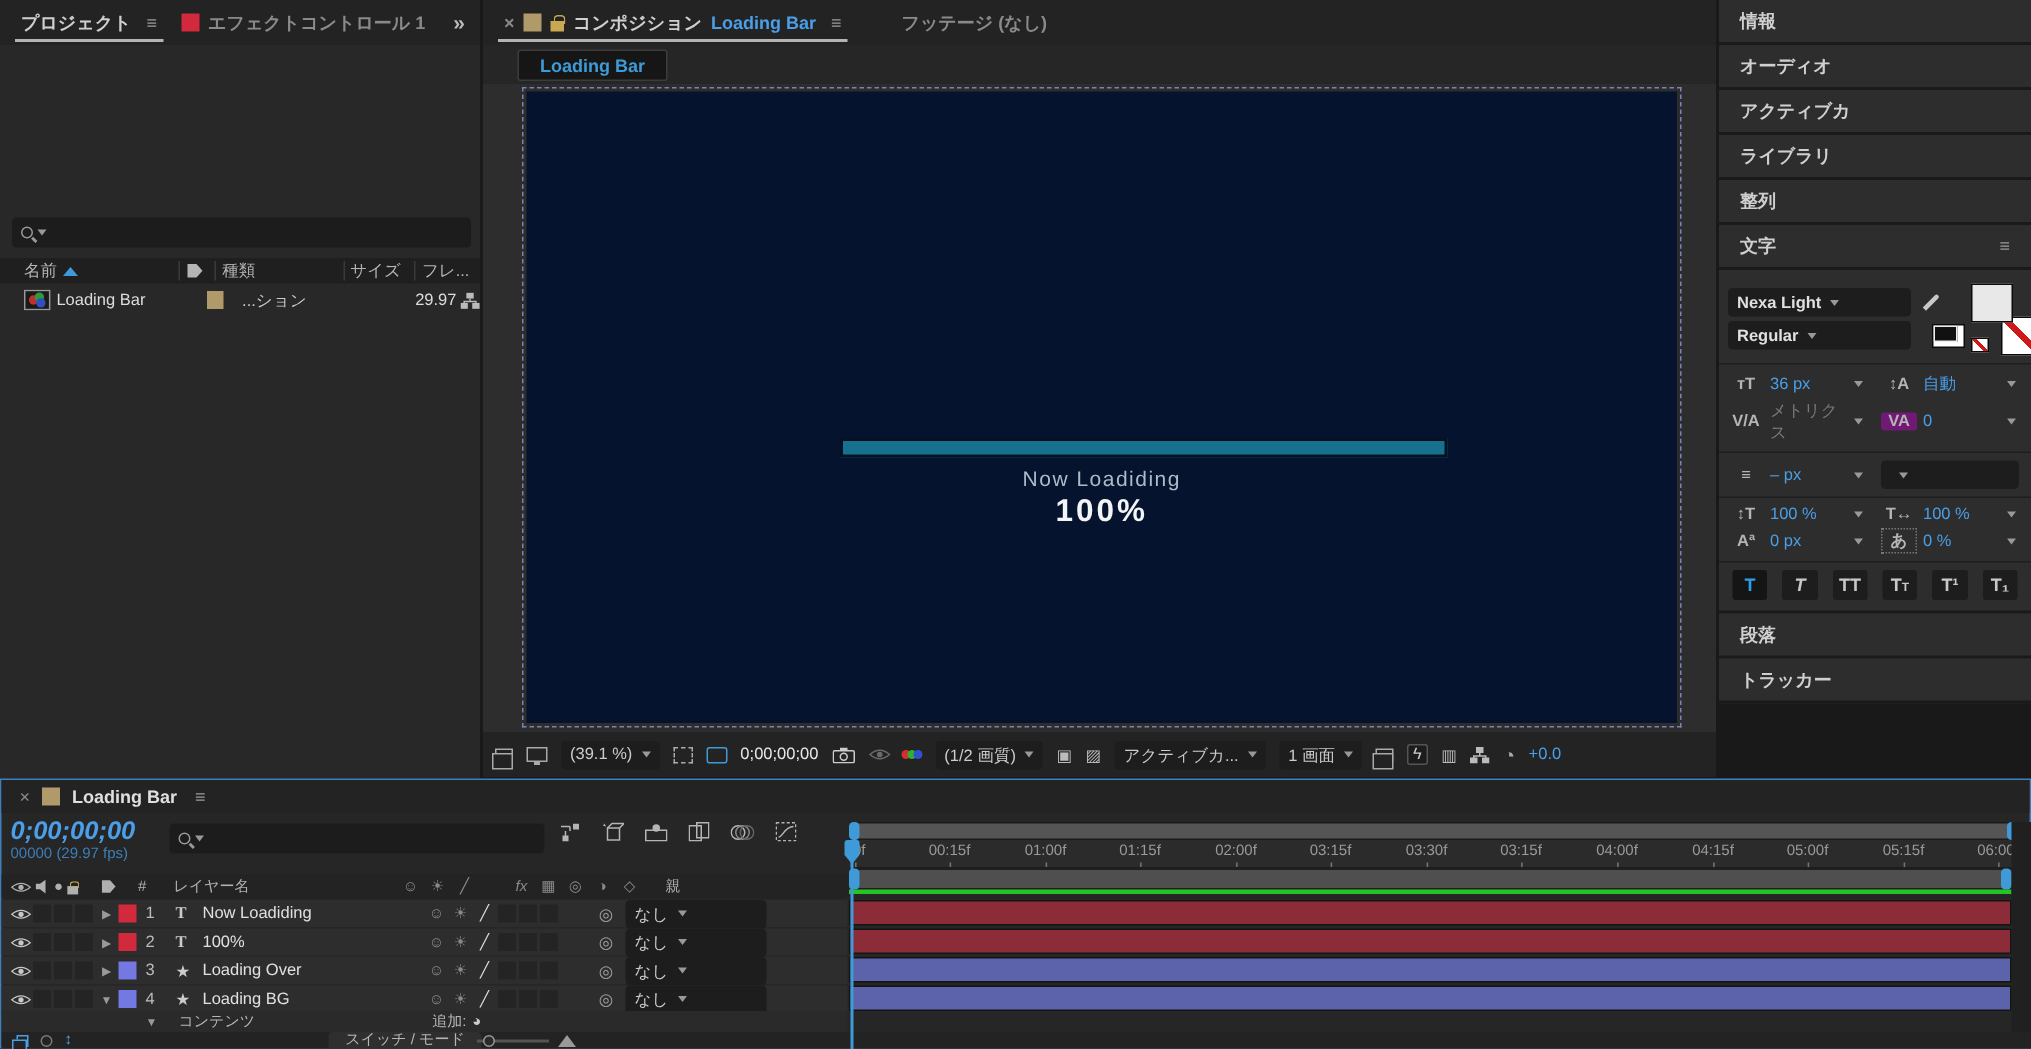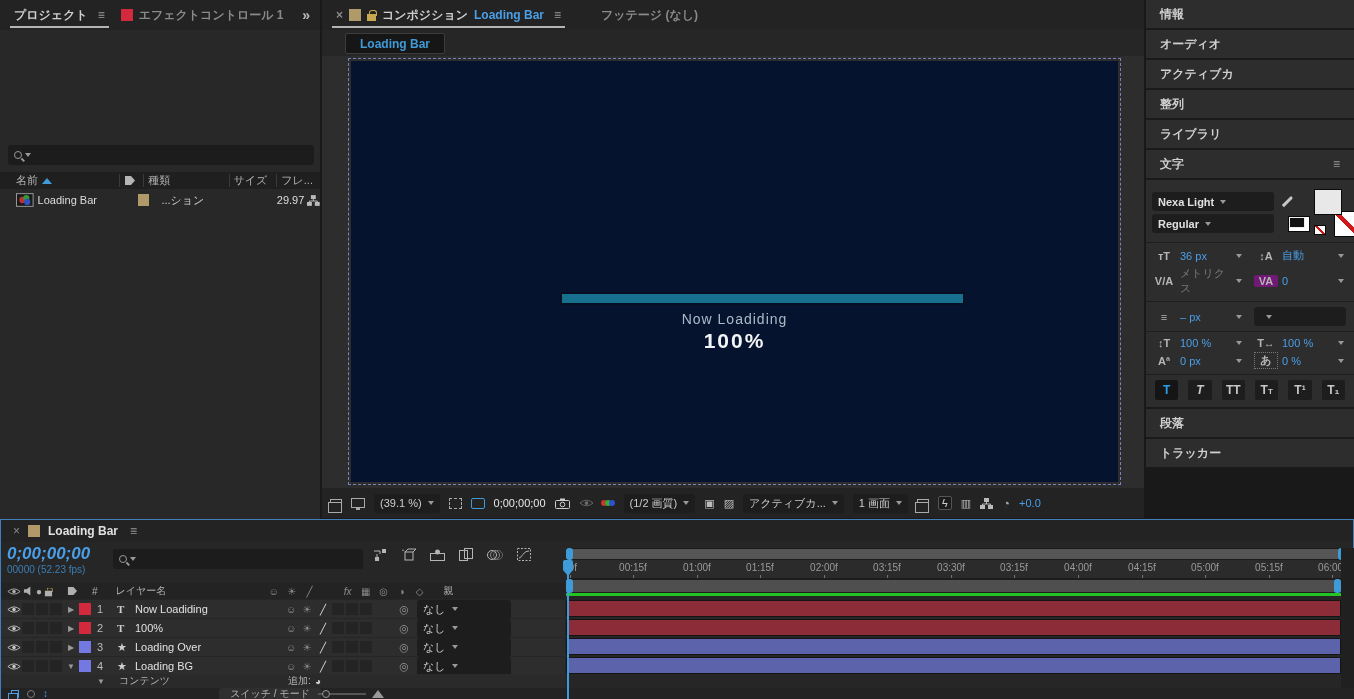--- a/index.html
+++ b/index.html
@@ -300,24 +300,24 @@
     <div class="side-sec">
         <span>情報</span>
       </div>
     <div class="side-sec">
         <span>オーディオ</span>
       </div>
     <div class="side-sec">
         <span>アクティブカ</span>
       </div>
     <div class="side-sec">
+        <span>ライブラリ</span>
+      </div>
+    <div class="side-sec">
         <span>整列</span>
-      </div>
-    <div class="side-sec">
-        <span>ライブラリ</span>
       </div>
     <div class="side-sec" style="justify-content:space-between;">
       <span>文字</span>
       <span class="menu-glyph">≡</span>
     </div>
 
     <div id="char-body">
       <div class="char-row" style="align-items:flex-start;">
         <div style="flex:1;">
           <div class="char-row">
@@ -417,21 +417,21 @@
 <div id="timeline">
   <div id="tl-tabs">
     <span class="dim">×</span>
     <span class="label-sq sq-tan"></span>
     <span style="font-weight:bold; color:#e0e0e0;">Loading Bar</span>
     <span class="menu-glyph">≡</span>
   </div>
 
   <div id="tl-time">
     <div id="tl-timecode">0;00;00;00</div>
-    <div id="tl-frameinfo">00000 (52.23 fps)</div>
+    <div id="tl-frameinfo">00000 (29.97 fps)</div>
   </div>
 
   <div id="tl-search" class="searchbox">
     <span class="mag"></span>
     <span class="mini-caret"></span>
   </div>
 
   <div id="tl-tools">
     <svg width="14" height="12" viewBox="0 0 14 12">
       <path d="M1 2h6M7 2v3M4 5v4" stroke="#b5b5b5" fill="none"></path>

